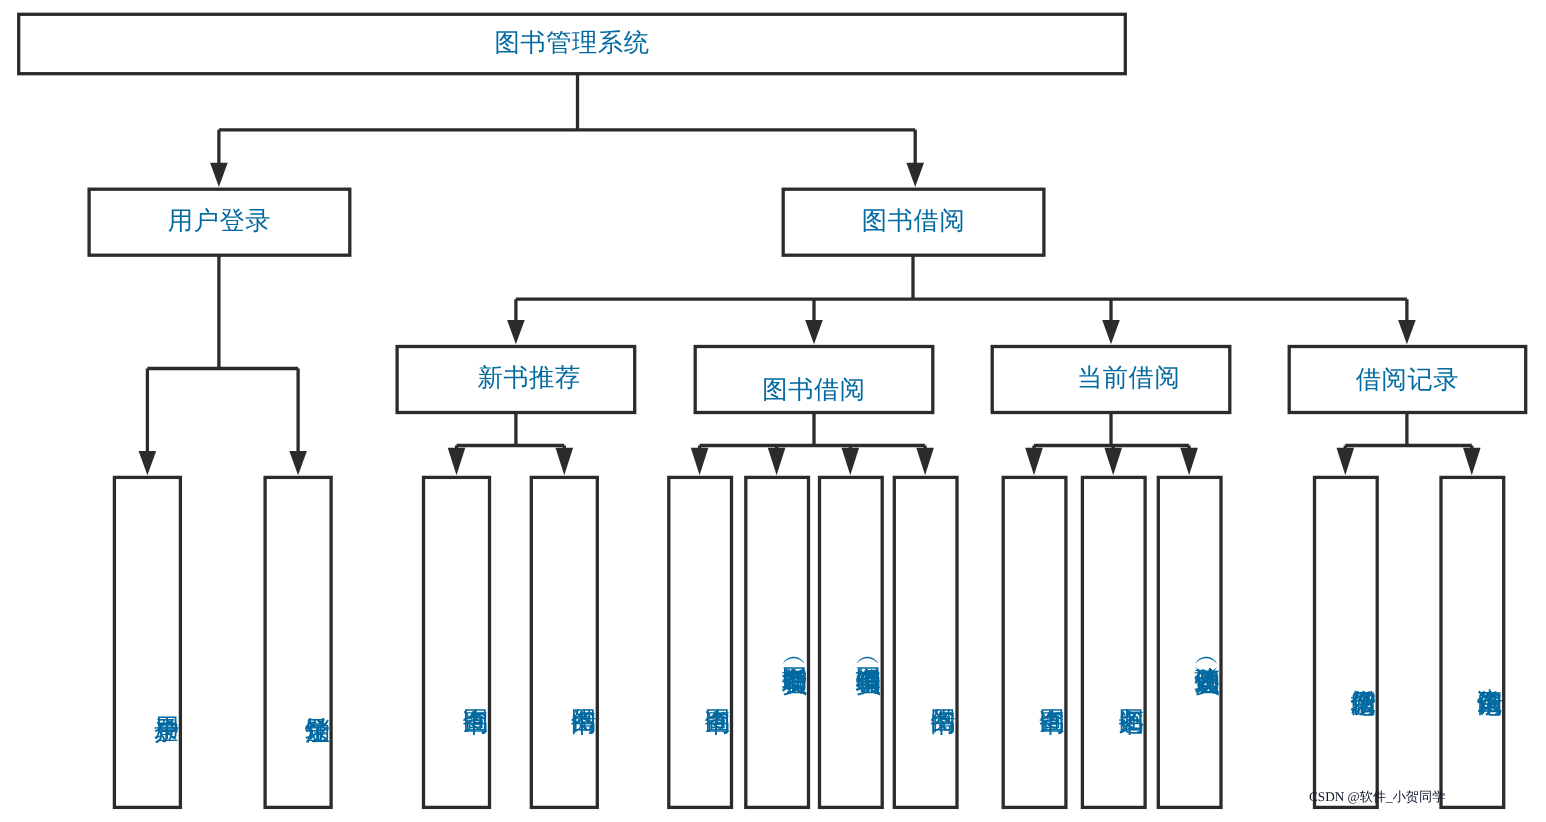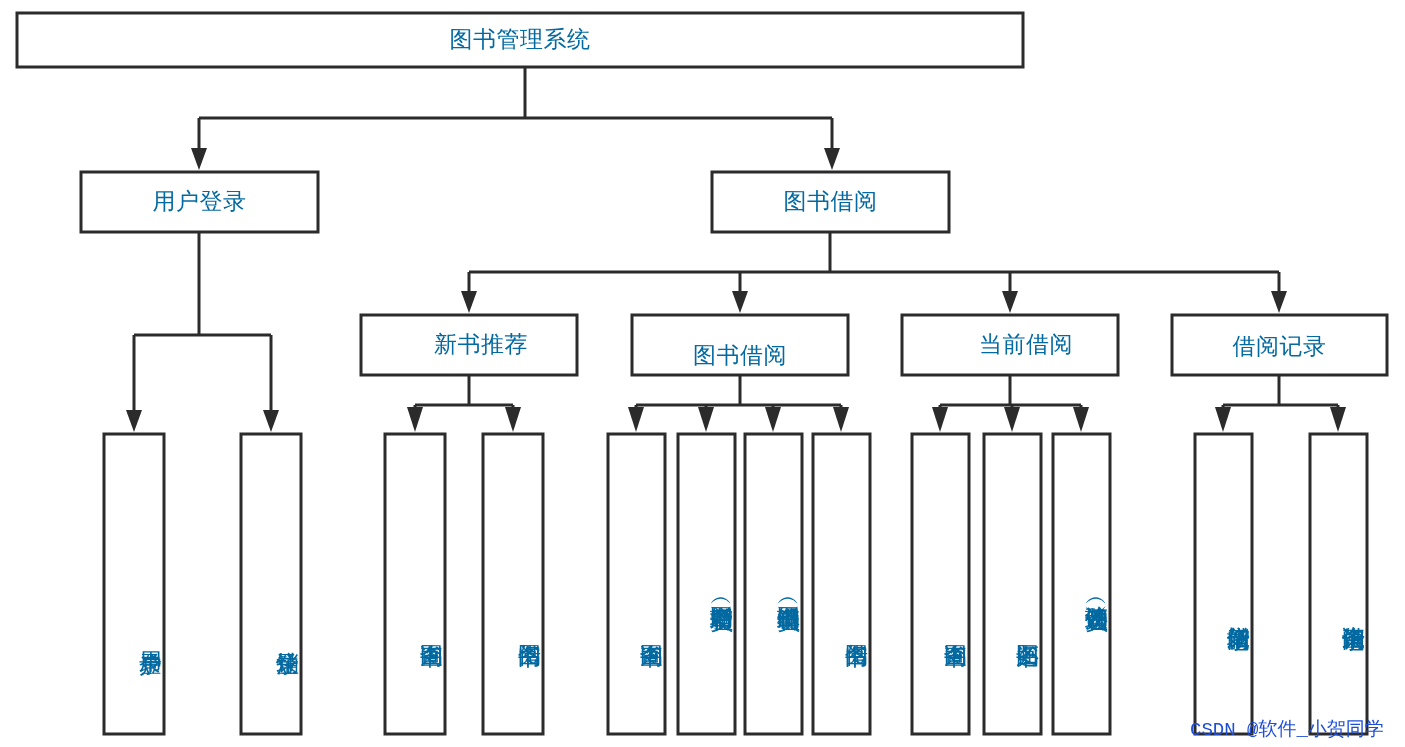--- a/index.html
+++ b/index.html
@@ -59,25 +59,25 @@
     writing-mode: vertical-rl;
     text-orientation: upright;
     font-size: 23px;
     line-height: 1.18;
     align-items: flex-start;
     padding-top: 4px;
     box-sizing: border-box;
   }
   .watermark {
     position: absolute;
-    font-size: 19px;
-    color: #1d4ed8;
+    font-size: 12px;
+    color: #0f172a;
     white-space: nowrap;
     pointer-events: none;
-    font-family: Liberation Mono, monospace;
+    font-family: Liberation Serif, serif;
   }
 </style>
 </head>
 <body>
 
 <div id="diagram-root">
   <svg class="canvas" viewBox="0 0 1405 747">
     <defs>
       <marker id="arrow" markerWidth="12" markerHeight="14" refX="1" refY="7" orient="auto" markerUnits="userSpaceOnUse">
         <path class="arrow-head" d="M0,0 L12,0 L6,14 Z" transform="rotate(-90 6 7) translate(0 0)"></path>

